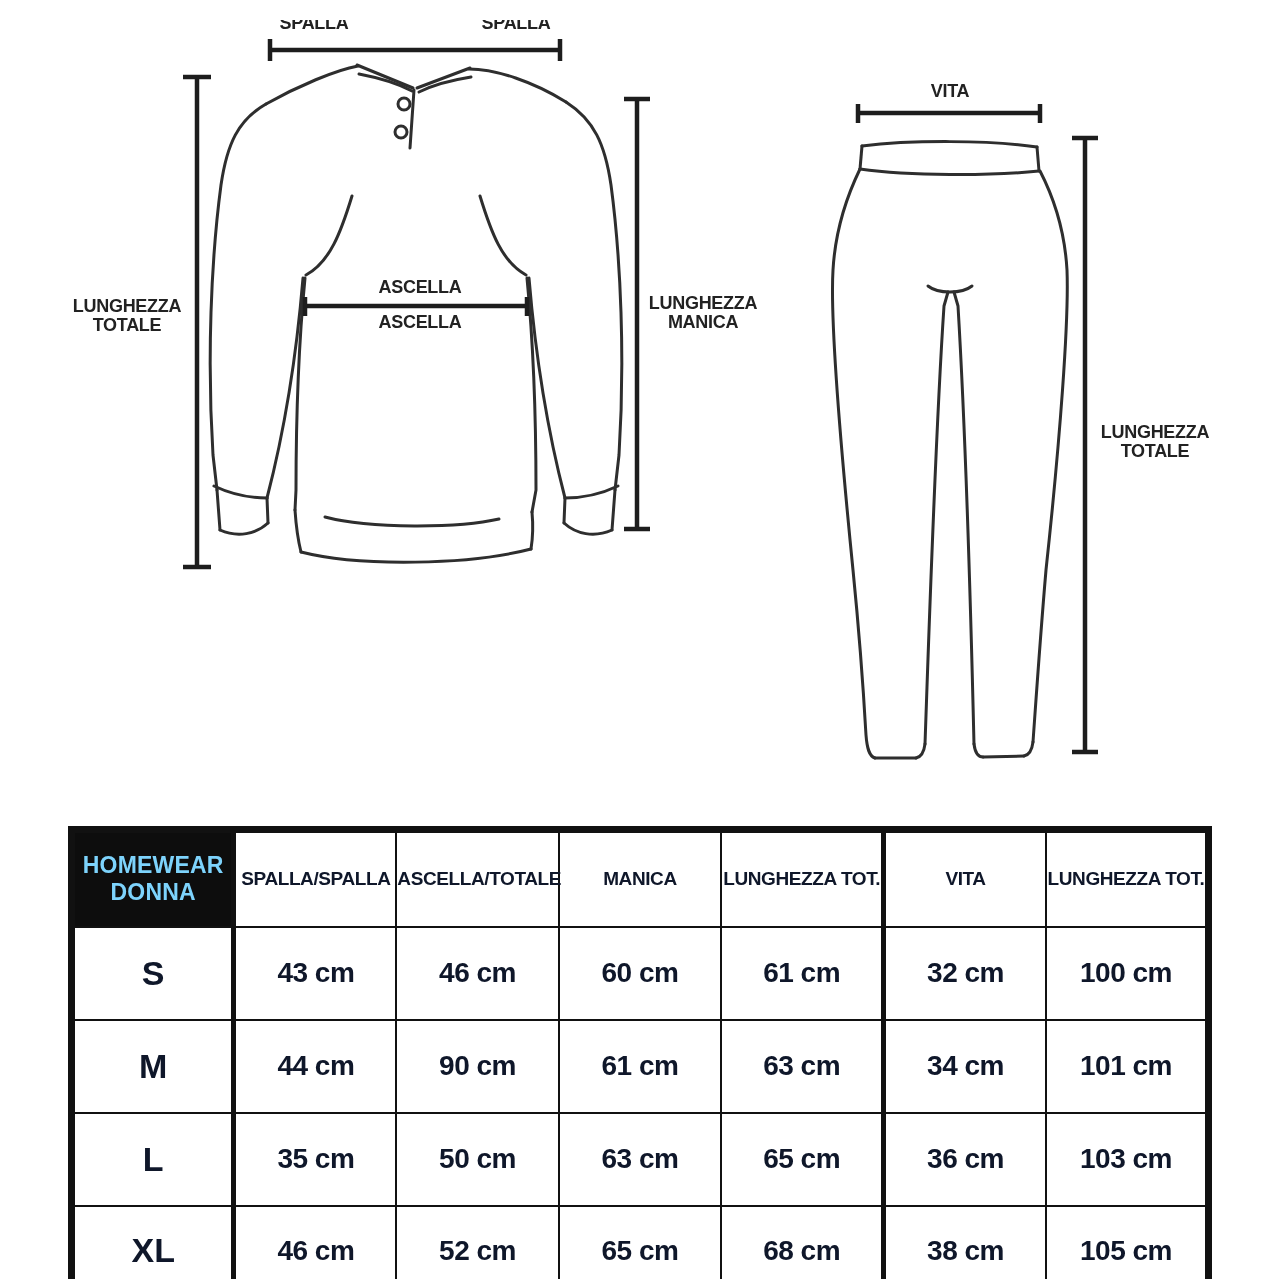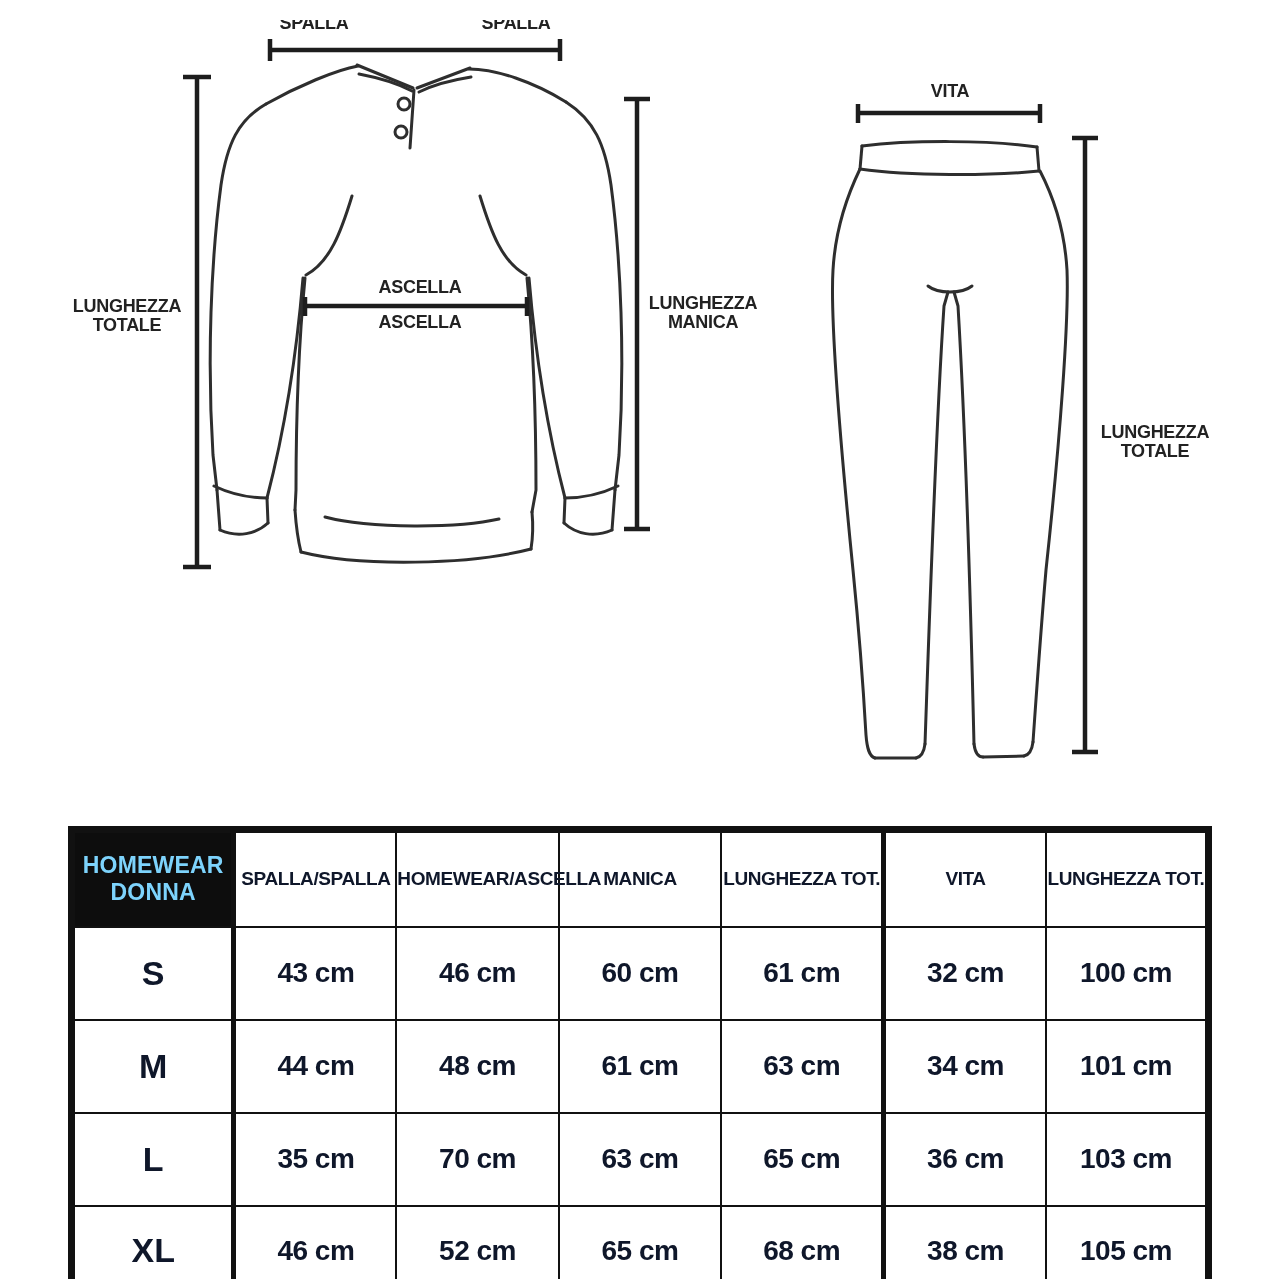--- a/index.html
+++ b/index.html
@@ -155,48 +155,48 @@
       <col style="width:14.2857%">
         <col style="width:14.2857%">
         <col style="width:14.2857%">
       <col style="width:14.2857%">
     </colgroup>
     <tbody>
         <tr class="hrow">
       <th class="corner">HOMEWEAR
 DONNA</th>
       <th class="thick-l">SPALLA/SPALLA</th>
-      <th>HOMEWEAR/ASCELLA</th>
+      <th>ASCELLA/TOTALE</th>
       <th>MANICA</th>
       <th>LUNGHEZZA TOT.</th>
       <th class="thick-l">VITA</th>
       <th>LUNGHEZZA TOT.</th>
     </tr>
     <tr class="drow">
       <td class="size">S</td>
       <td class="val thick-l">43 cm</td>
       <td class="val">46 cm</td>
       <td class="val">60 cm</td>
       <td class="val">61 cm</td>
       <td class="val thick-l">32 cm</td>
       <td class="val">100 cm</td>
     </tr>
     <tr class="drow">
       <td class="size">M</td>
       <td class="val thick-l">44 cm</td>
-      <td class="val">48 cm</td>
+      <td class="val">90 cm</td>
       <td class="val">61 cm</td>
       <td class="val">63 cm</td>
       <td class="val thick-l">34 cm</td>
       <td class="val">101 cm</td>
     </tr>
     <tr class="drow">
       <td class="size">L</td>
       <td class="val thick-l">35 cm</td>
-      <td class="val">70 cm</td>
+      <td class="val">50 cm</td>
       <td class="val">63 cm</td>
       <td class="val">65 cm</td>
       <td class="val thick-l">36 cm</td>
       <td class="val">103 cm</td>
     </tr>
     <tr class="drow">
       <td class="size">XL</td>
       <td class="val thick-l">46 cm</td>
       <td class="val">52 cm</td>
       <td class="val">65 cm</td>

